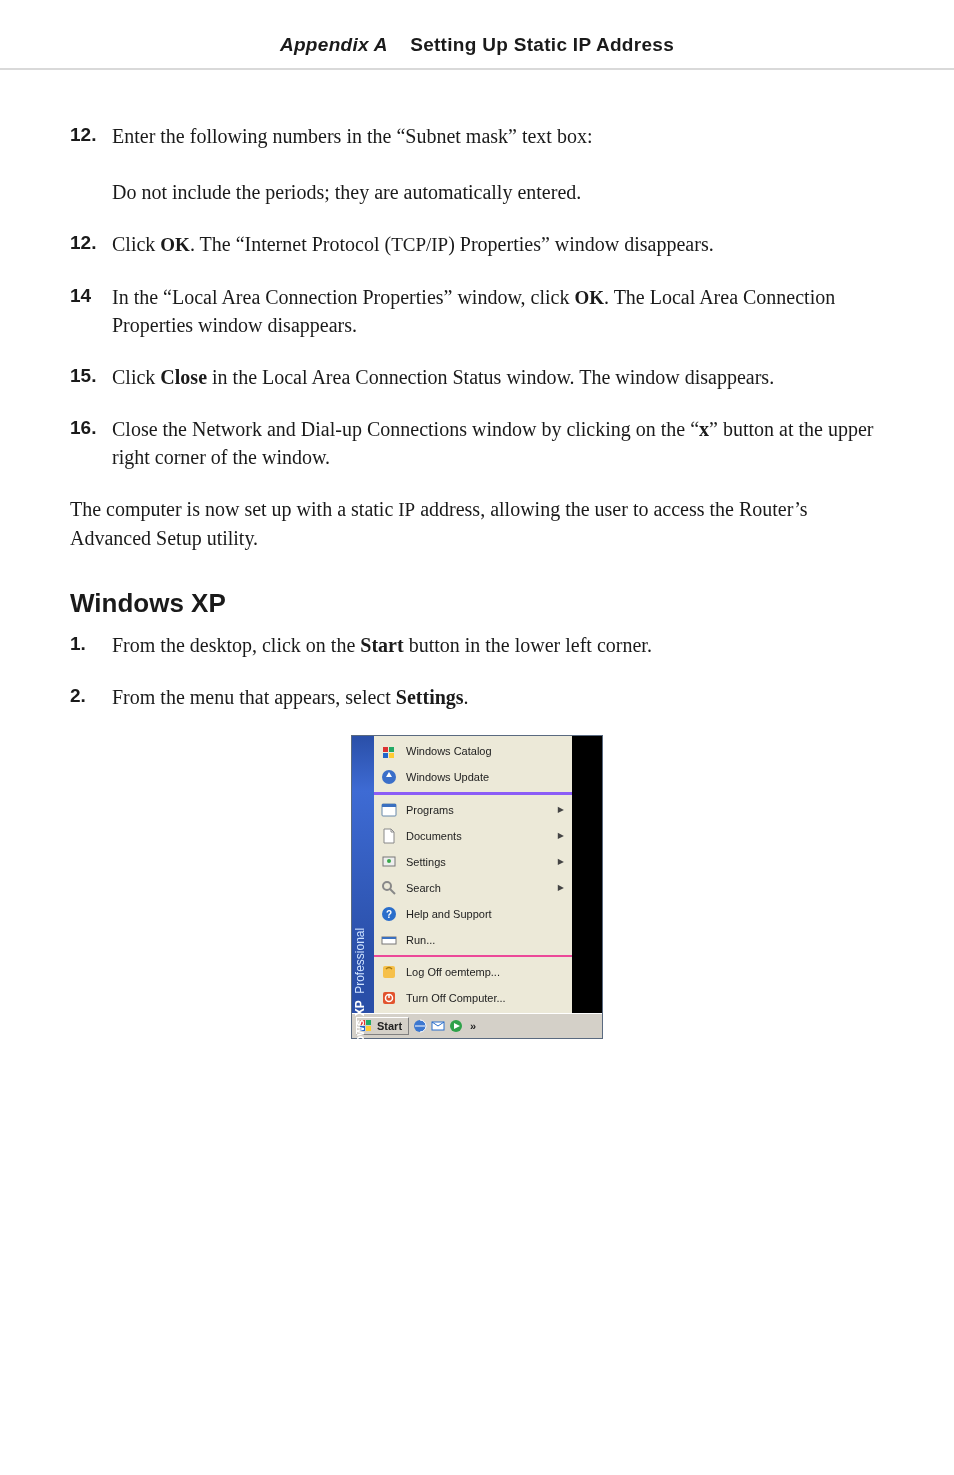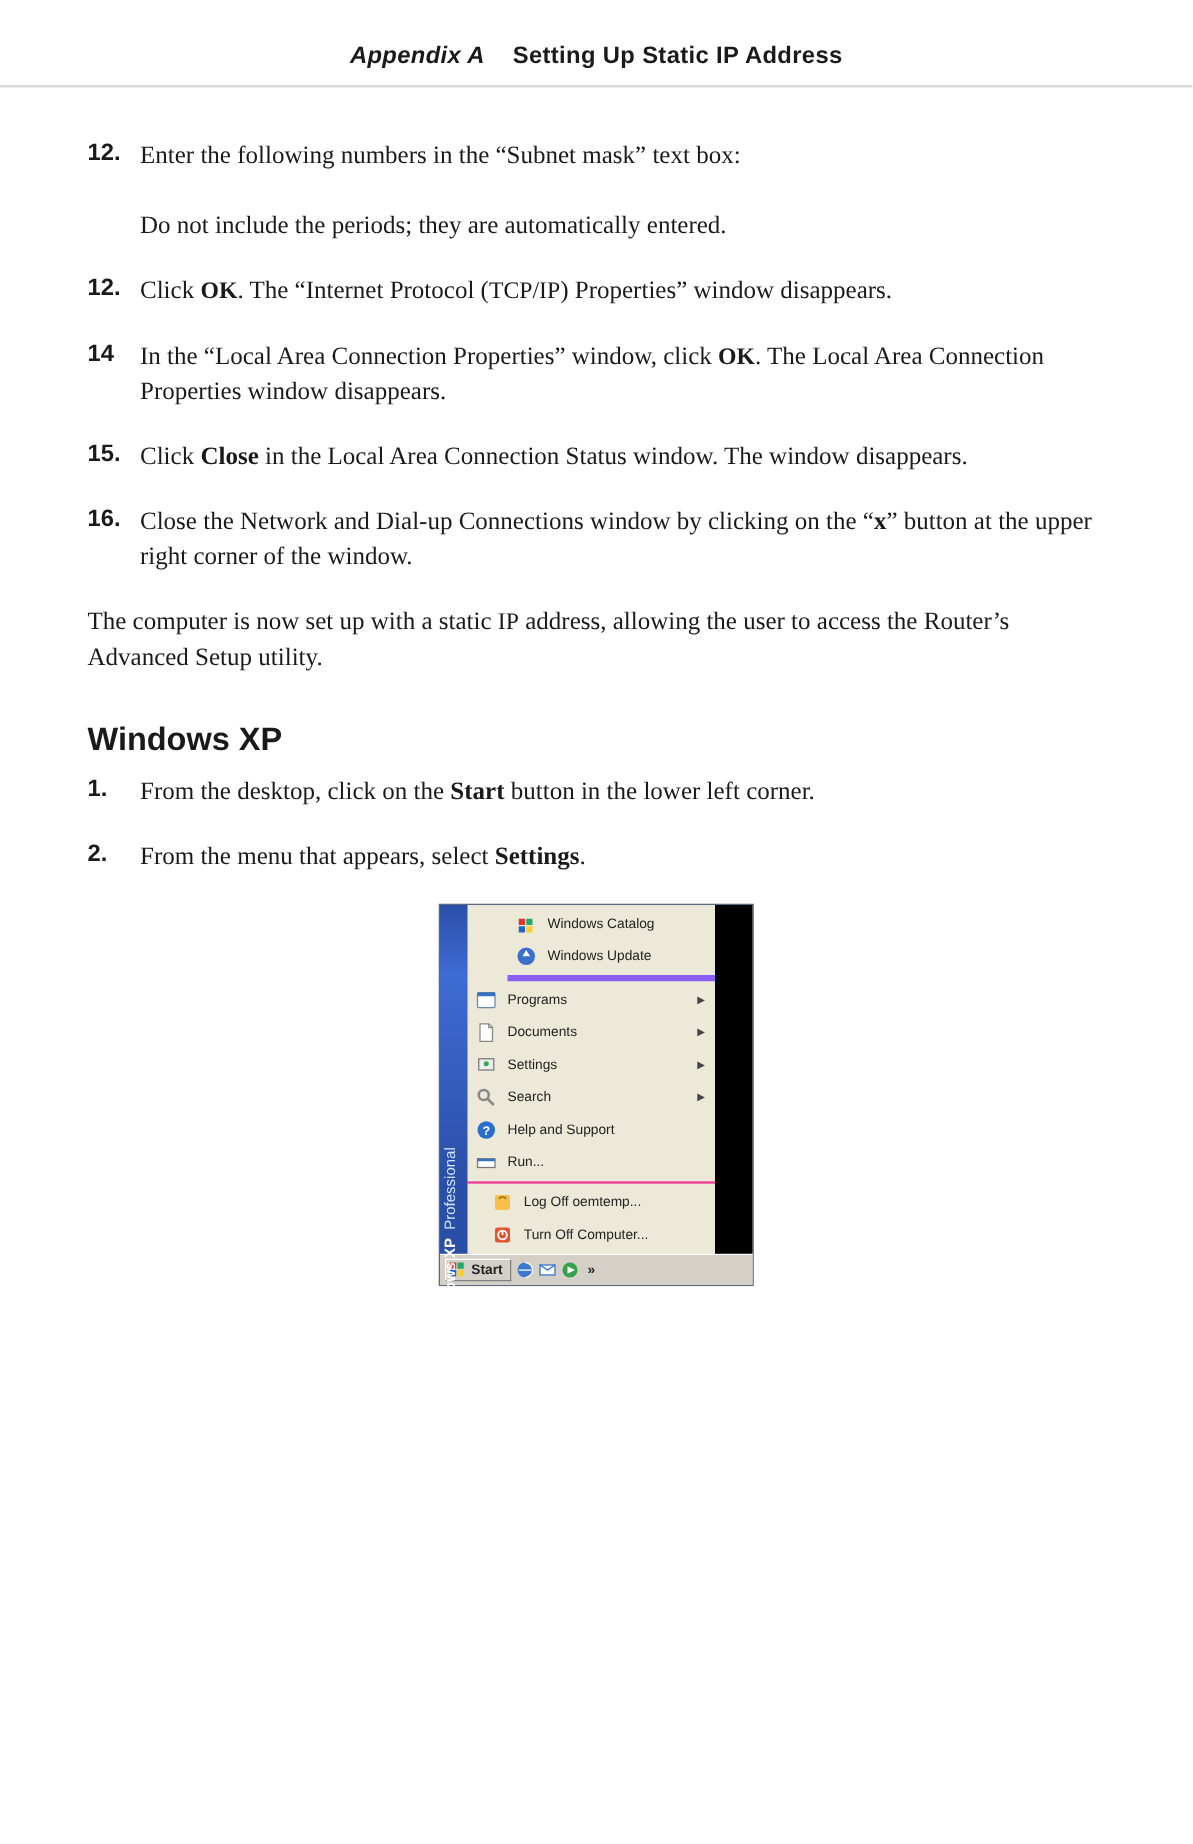--- a/index.html
+++ b/index.html
@@ -31,21 +31,21 @@
     margin-top: 43px;
   }
   .header-title {
     font-weight: bold;
   }
   .content {
     padding: 40px 70px 0 70px;
   }
   .step {
     display: flex;
-    margin: 0 0 24px 0;
+    margin: 12px 0 24px 0;
     font-size: 20px;
     line-height: 1.4;
   }
   .step .num {
     width: 42px;
     flex: 0 0 42px;
     font-family: Arial, Helvetica, sans-serif;
     font-weight: bold;
     font-size: 19px;
   }
@@ -110,30 +110,29 @@
     white-space: nowrap;
     color: #fff;
     font-weight: bold;
     font-size: 12px;
   }
   .xp-sideband .side-text .pro { color: #cfe3ff; font-weight: normal; }
   .xp-items {
     flex: 1;
   }
   .xp-group-top {
-    border-bottom: 5px solid #8b5cf6;
+    border-bottom: 3px solid #8b5cf6;
     padding: 2px 0;
-    margin-left: 32px;
   }
   .xp-group-mid {
     border-bottom: 2px solid #ec4899;
     padding: 2px 0;
   }
   .xp-group-bot {
-    padding: 2px 13px;
+    padding: 2px 0;
   }
   .xp-item {
     display: flex;
     align-items: center;
     padding: 4px 6px;
     gap: 8px;
     position: relative;
   }
   .xp-item .label { flex: 1; }
   .xp-item .arrow {

